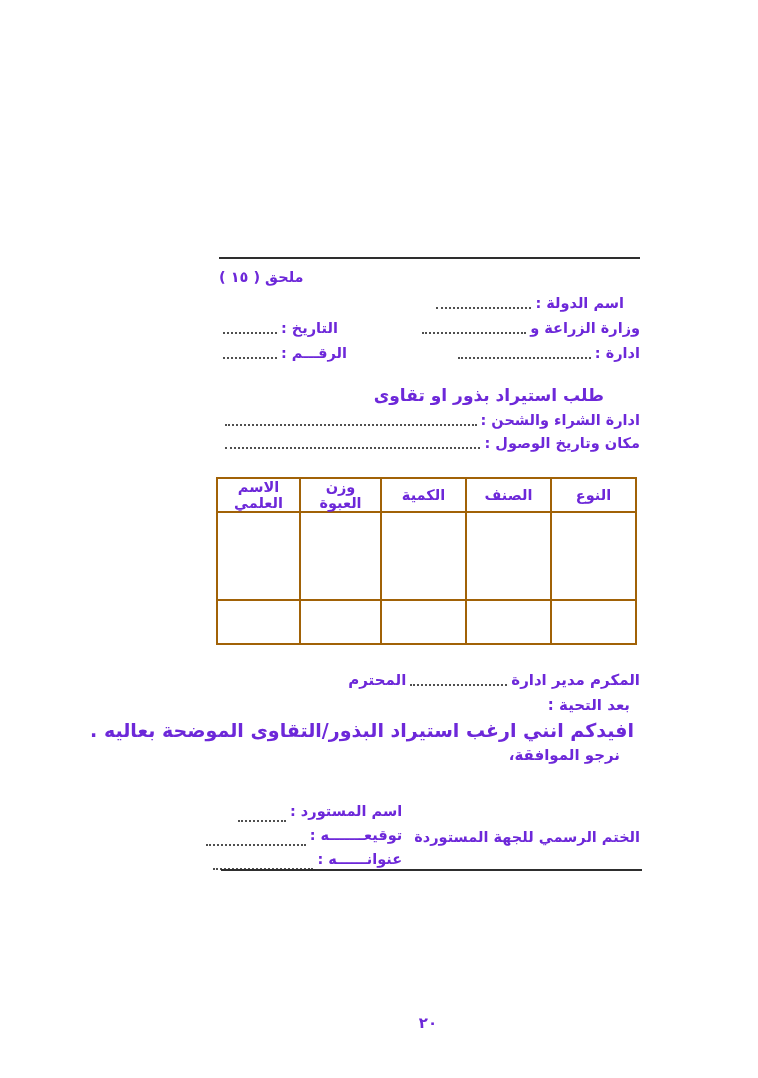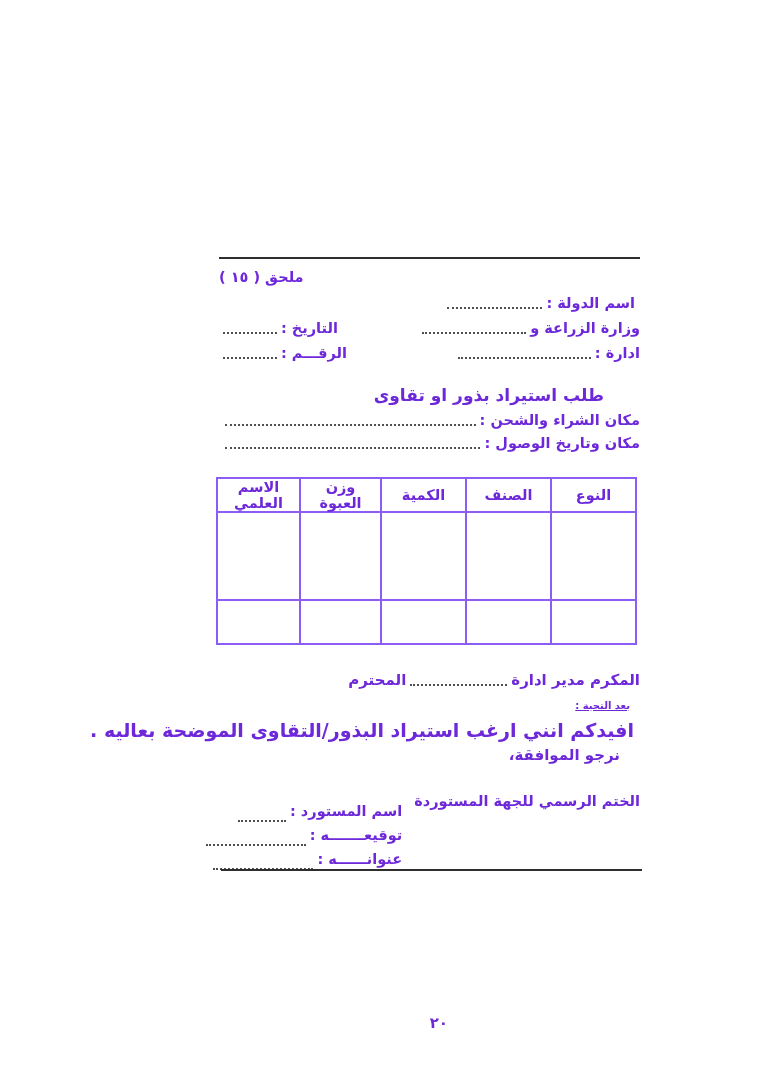--- a/index.html
+++ b/index.html
@@ -57,49 +57,49 @@
     letter-spacing: 0.5px;
   }
   .appendix { letter-spacing: 1px; }
   table.grid {
     position: absolute;
     border-collapse: collapse;
     table-layout: fixed;
     direction: rtl;
   }
   table.grid th, table.grid td {
-    border: 2px solid #8b5cf6;
+    border: 2px solid #a16207;
     font-size: 14.5px;
     font-weight: 700;
     text-align: center;
     vertical-align: middle;
     padding: 0 2px;
   }
   table.grid th { height: 33px; }
   table.grid tr.tall td { height: 88px; }
   table.grid tr.short td { height: 44px; }
   .letter-line { position: absolute; }
   .sig-fields-row { display: flex; direction: rtl; height: 24px; align-items: flex-start; }
   .pagenum {
     position: absolute;
     font-size: 15px;
     font-weight: 700;
-    text-align: right;
+    text-align: center;
   }
 </style>
 </head>
 <body>
 
 <div class="sheet">
 
   <div class="rule" style="top:257px; right:118px; width:421px;"></div>
 
   <div class="abs txt appendix" style="top:268px; left:219px;">ملحق ( ١٥ )</div>
 
-  <div class="row" style="top:294px; right:123px; width:421px;align-items:center;">
+  <div class="row" style="top:294px; right:134px; width:421px;align-items:center;">
     <span class="field">
       <span class="txt">اسم الدولة :</span>
       <span class="dots w95"></span>
     </span>
   </div>
 
   <div class="row spread" style="top:319px; right:118px; width:421px;">
     <span class="field">
       <span class="txt">وزارة الزراعة و</span>
       <span class="dots w104"></span>
@@ -117,21 +117,21 @@
     </span>
     <span class="field">
       <span class="txt">الرقـــم :</span>
       <span class="dots w54"></span>
     </span>
   </div>
 
   <div class="title" style="top:385px; right:118px; width:421px; padding-right:36px;">طلب استيراد بذور او تقاوى</div>
 
   <div class="row" style="top:411px; right:118px; width:419px;">
-    <span class="txt">مكان الشراء والشحن :</span>
+    <span class="txt">ادارة الشراء والشحن :</span>
     <span class="dots grow"></span>
   </div>
   <div class="row" style="top:434px; right:118px; width:419px;">
     <span class="txt">مكان وتاريخ الوصول :</span>
     <span class="dots grow"></span>
   </div>
 
   <table class="grid" style="top:477px; right:121px; width:419px;">
     <colgroup>
       <col style="width:85px">
@@ -165,26 +165,26 @@
         <td></td>
       </tr>
     </tbody>
   </table>
 
   <div class="row" style="top:671px; right:118px; width:421px;">
     <span class="txt" style="font-size:15px;">المكرم مدير ادارة</span>
     <span class="dots w97"></span>
     <span class="txt" style="font-size:15px;">المحترم</span>
   </div>
-  <div class="letter-line txt" style="top:696px; right:128px; font-size:10px;text-decoration:underline;">بعد التحية :</div>
+  <div class="letter-line txt" style="top:696px; right:128px; font-size:15px;">بعد التحية :</div>
   <div class="letter-line txt" style="top:721px; right:124px; font-size:19px;">افيدكم انني ارغب استيراد البذور/التقاوى الموضحة بعاليه .</div>
   <div class="letter-line txt" style="top:746px; right:138px; font-size:15px;">نرجو الموافقة،</div>
 
   <div class="row" style="top:792px; right:118px; width:421px;">
-    <span class="txt" style="margin-left:12px;">الختم الرسمي للجهة المستوردة</span>
+    <span class="txt" style="margin-left:12px;margin-top:36px;">الختم الرسمي للجهة المستوردة</span>
     <span class="grow">
       <span class="sig-fields-row">
         <span class="txt">اسم المستورد :</span>
         <span class="dots w48"></span>
       </span>
       <span class="sig-fields-row">
         <span class="txt">توقيعـــــــه :</span>
         <span class="dots w100"></span>
       </span>
       <span class="sig-fields-row">

